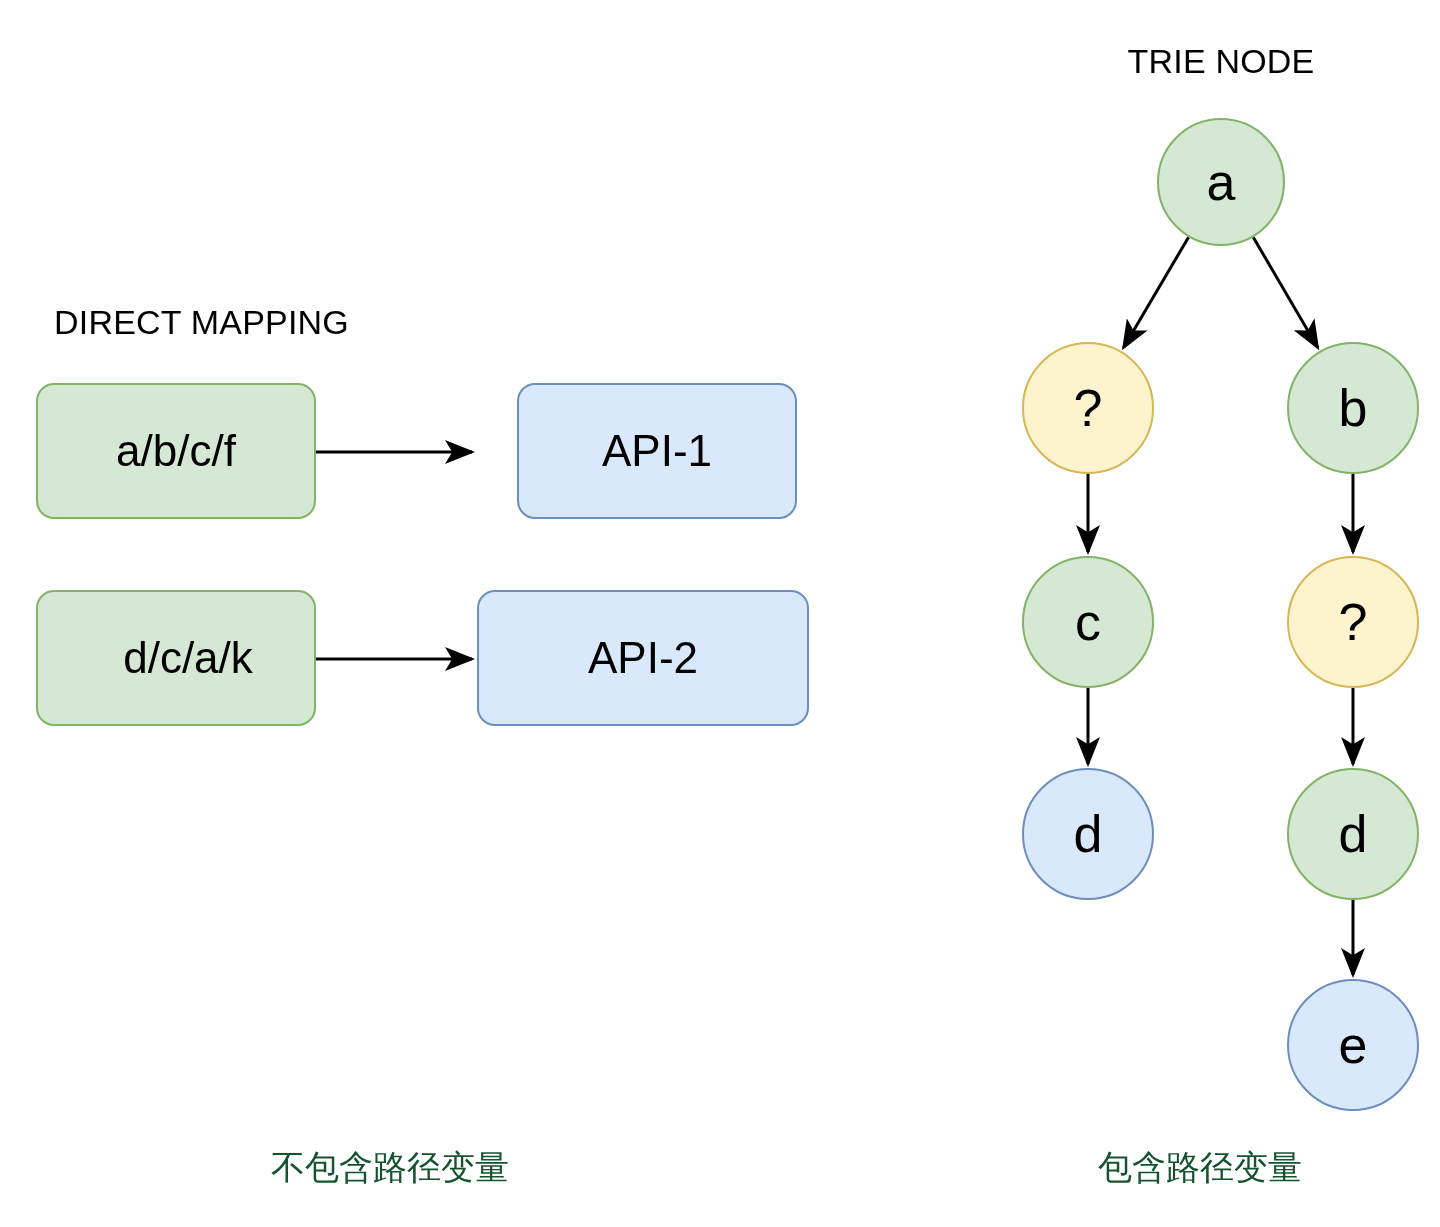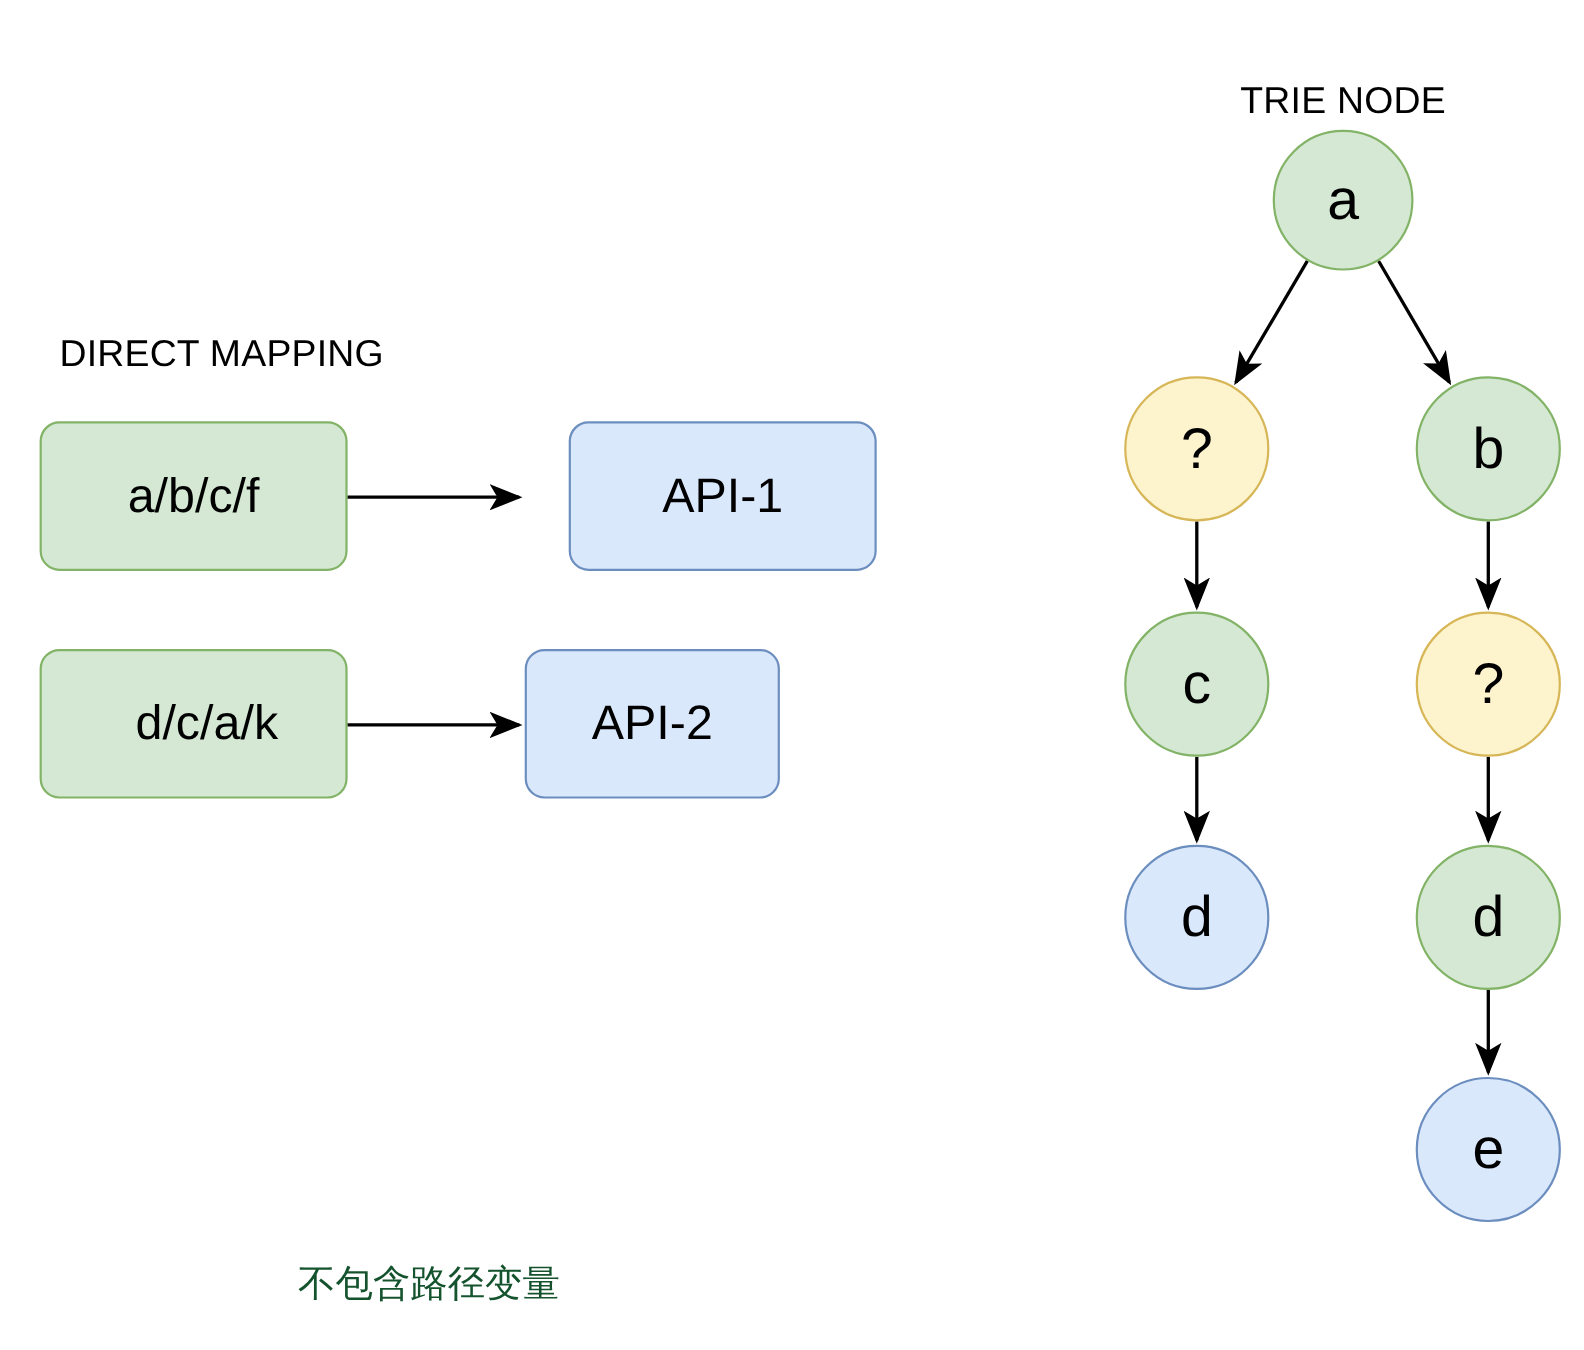--- a/index.html
+++ b/index.html
@@ -28,21 +28,20 @@
     color: #000000;
     white-space: nowrap;
   }
   #heading-direct-mapping { left: 37px; top: 305px; margin-left: 17px; }
   #heading-trie-node {
     left: 0; top: 44px;
     width: 1440px;
     text-align: center;
     padding-left: 1002px;
     box-sizing: border-box;
-    margin-top: 31px;
   }
   #heading-trie-node .htext { display: inline-block; }
 
   
   .node-box {
     position: absolute;
     box-sizing: border-box;
     border-radius: 18px;
     border-width: 2px;
     border-style: solid;
@@ -52,21 +51,21 @@
     font-size: 44px;
     line-height: 1;
     color: #000000;
   }
   .box-green { background: #d5e8d4; border-color: #82b366; }
   .box-blue  { background: #dae8fc; border-color: #6c8ebf; }
 
   #box-path-1 { left: 36px;  top: 383px; width: 280px; height: 136px; }
   #box-api-1  { left: 477px; top: 383px; width: 280px; height: 136px; margin-left: 40px; }
   #box-path-2 { left: 36px;  top: 590px; width: 280px; height: 136px; padding-left: 24px; }
-  #box-api-2  { left: 477px; top: 590px; width: 232px; height: 136px; }
+  #box-api-2  { left: 477px; top: 590px; width: 332px; height: 136px; }
 
   
   .trie-node {
     position: absolute;
     box-sizing: border-box;
     border-radius: 50%;
     border-width: 2px;
     border-style: solid;
     display: flex;
     align-items: center;
@@ -134,20 +133,21 @@
         <line x1="1088" y1="474" x2="1088" y2="552" stroke="#000000" stroke-width="3" marker-end="url(#arrowhead)"></line>
         <line x1="1353" y1="474" x2="1353" y2="552" stroke="#000000" stroke-width="3" marker-end="url(#arrowhead)"></line>
         <line x1="1088" y1="688" x2="1088" y2="764" stroke="#000000" stroke-width="3" marker-end="url(#arrowhead)"></line>
         <line x1="1353" y1="688" x2="1353" y2="764" stroke="#000000" stroke-width="3" marker-end="url(#arrowhead)"></line>
         <line x1="1353" y1="900" x2="1353" y2="975" stroke="#000000" stroke-width="3" marker-end="url(#arrowhead)"></line>
       </g>
   </svg>
 
   <div class="caption" id="caption-left">不包含路径变量</div>
 
+  <div class="caption" id="caption-right">包含路径变量</div>
 
 <div class="trie-node circle-green" style="left: 1157px; top: 118px; width: 128px; height: 128px;">
       <span>a</span>
     </div>
     <div class="trie-node circle-yellow" style="left: 1022px; top: 342px; width: 132px; height: 132px;">
       <span>?</span>
     </div>
     <div class="trie-node circle-green" style="left: 1287px; top: 342px; width: 132px; height: 132px;">
       <span>b</span>
     </div>

